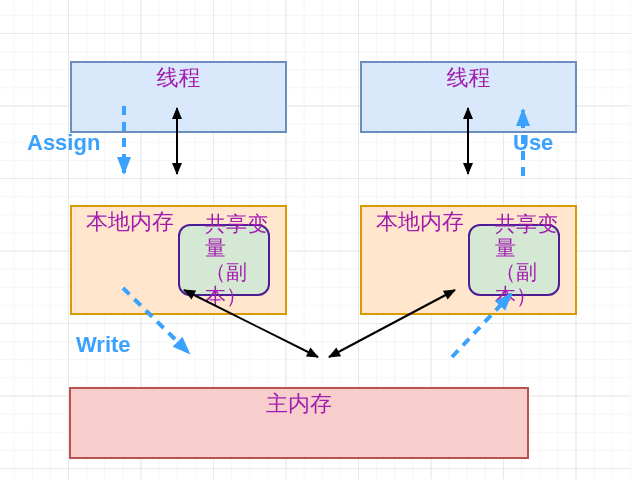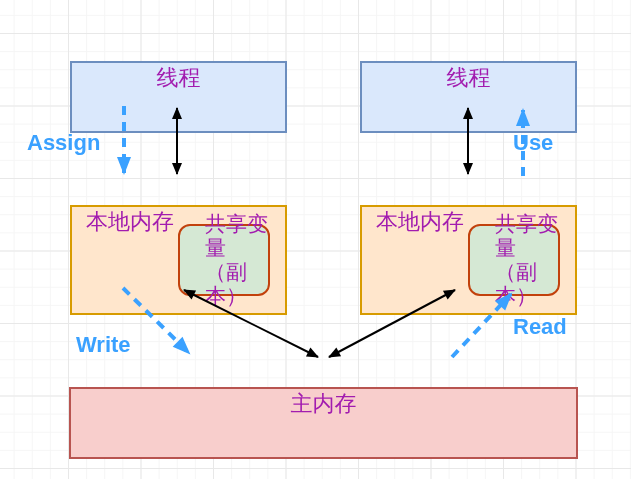--- a/index.html
+++ b/index.html
@@ -51,34 +51,34 @@
     text-align: center;
   }
   .shared {
     position: absolute;
     left: 106px;
     top: 17px;
     width: 92px;
     height: 72px;
     box-sizing: border-box;
     background: #d5e8d4;
-    border: 2px solid #c2410c;
+    border: 2px solid #4c1d95;
     border-radius: 12px;
     display: flex;
     flex-direction: column;
     align-items: center;
     justify-content: center;
     font-size: 21px;
     line-height: 24px;
     padding-left: 25px;
   }
   .main-memory {
     left: 69px;
     top: 359px;
-    width: 509px;
+    width: 460px;
     height: 72px;
     background: #f8cecc;
     border: 2px solid #b85450;
   }
   .arrows {
     position: absolute;
     left: 0;
     top: 0;
     width: 631px;
     height: 479px;
@@ -141,15 +141,14 @@
 
     <line x1="124" y1="106" x2="124" y2="173" stroke="#3aa1ff" stroke-width="4" stroke-dasharray="9 7" marker-end="url(#mBlue)"></line>
     <line x1="523" y1="176" x2="523" y2="110" stroke="#3aa1ff" stroke-width="4" stroke-dasharray="9 7" marker-end="url(#mBlue)"></line>
     <line x1="123" y1="288" x2="189" y2="353" stroke="#3aa1ff" stroke-width="4" stroke-dasharray="9 7" marker-end="url(#mBlue)"></line>
     <line x1="452" y1="357" x2="511" y2="294" stroke="#3aa1ff" stroke-width="4" stroke-dasharray="9 7" marker-end="url(#mBlue)"></line>
   </svg>
 
   <div class="op-label" style="left:27px; top:130px;text-align:center;">Assign</div>
   <div class="op-label" style="left:513px; top:130px;">Use</div>
   <div class="op-label" style="left:76px; top:312px;margin-top:20px;">Write</div>
-  <div class="op-label" style="left:513px; top:314px;">Read</div>
 
 </div>
 
 </body></html>

